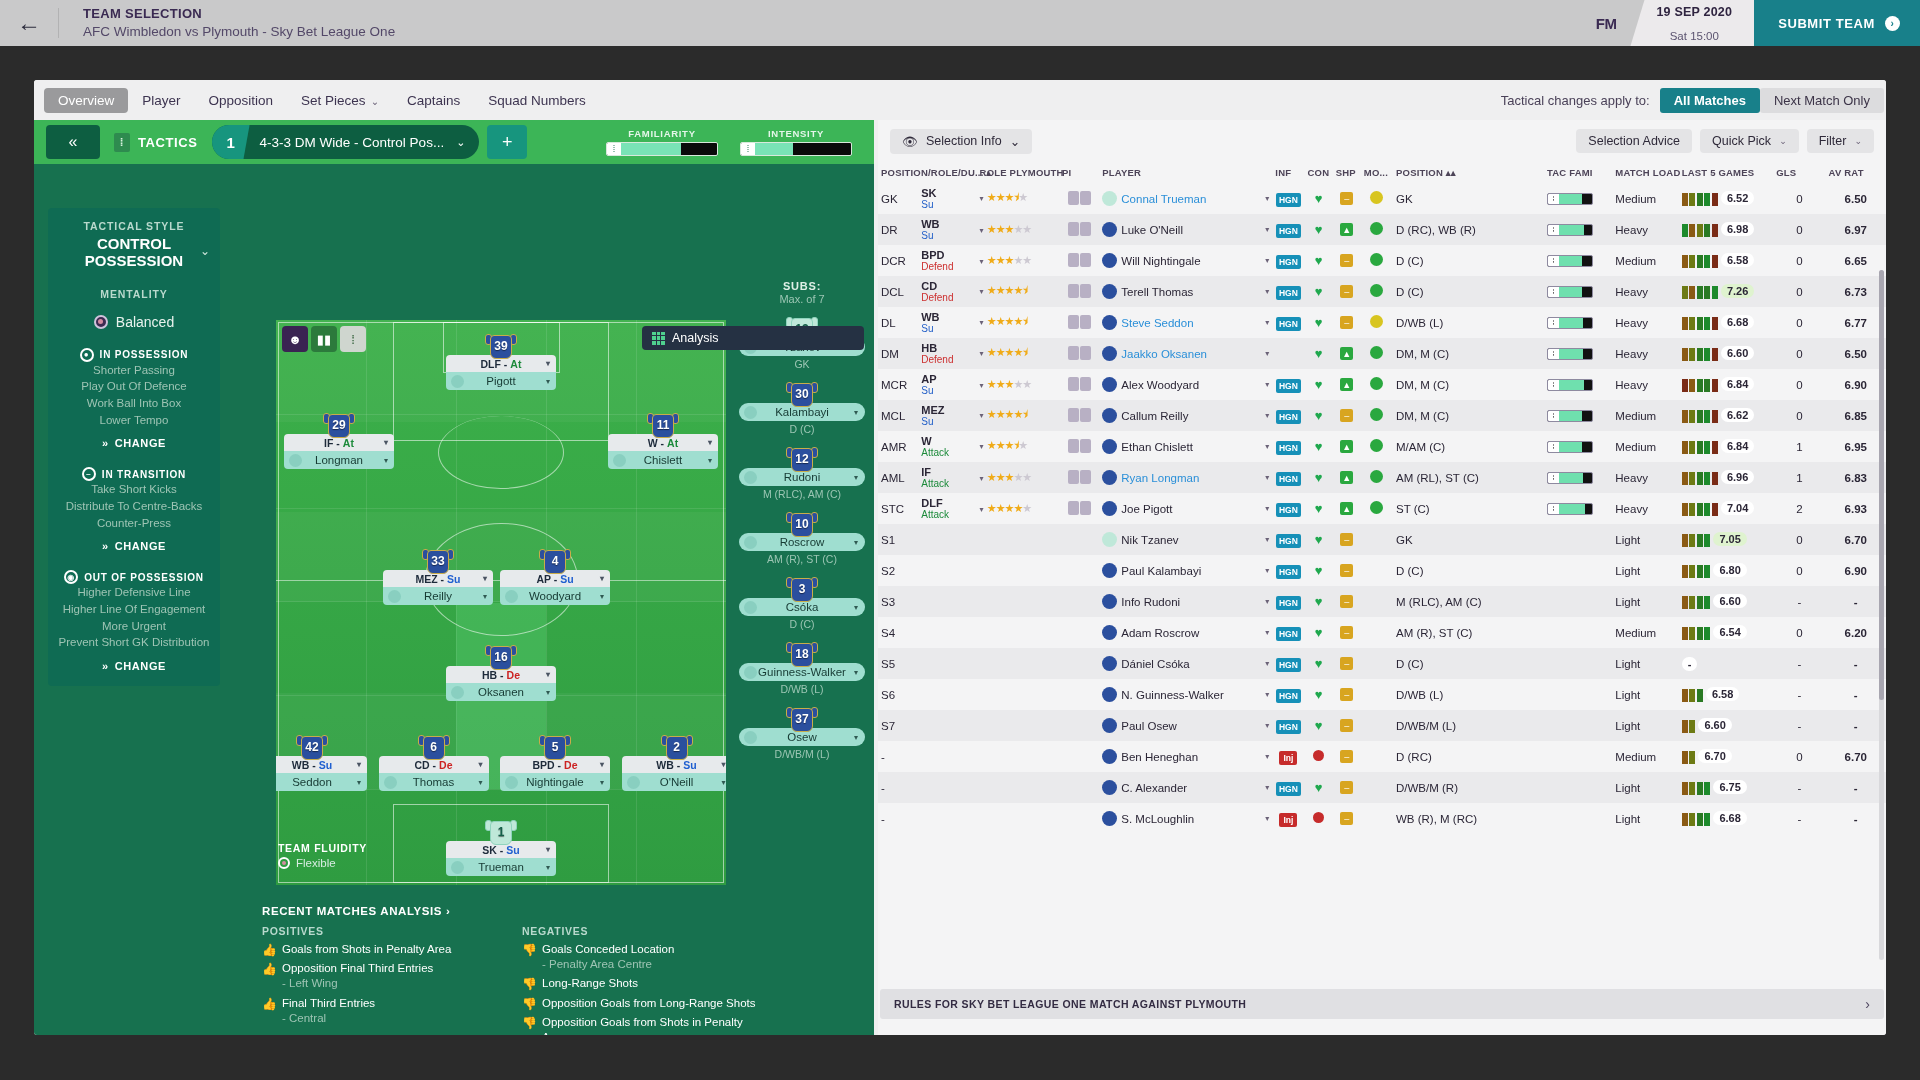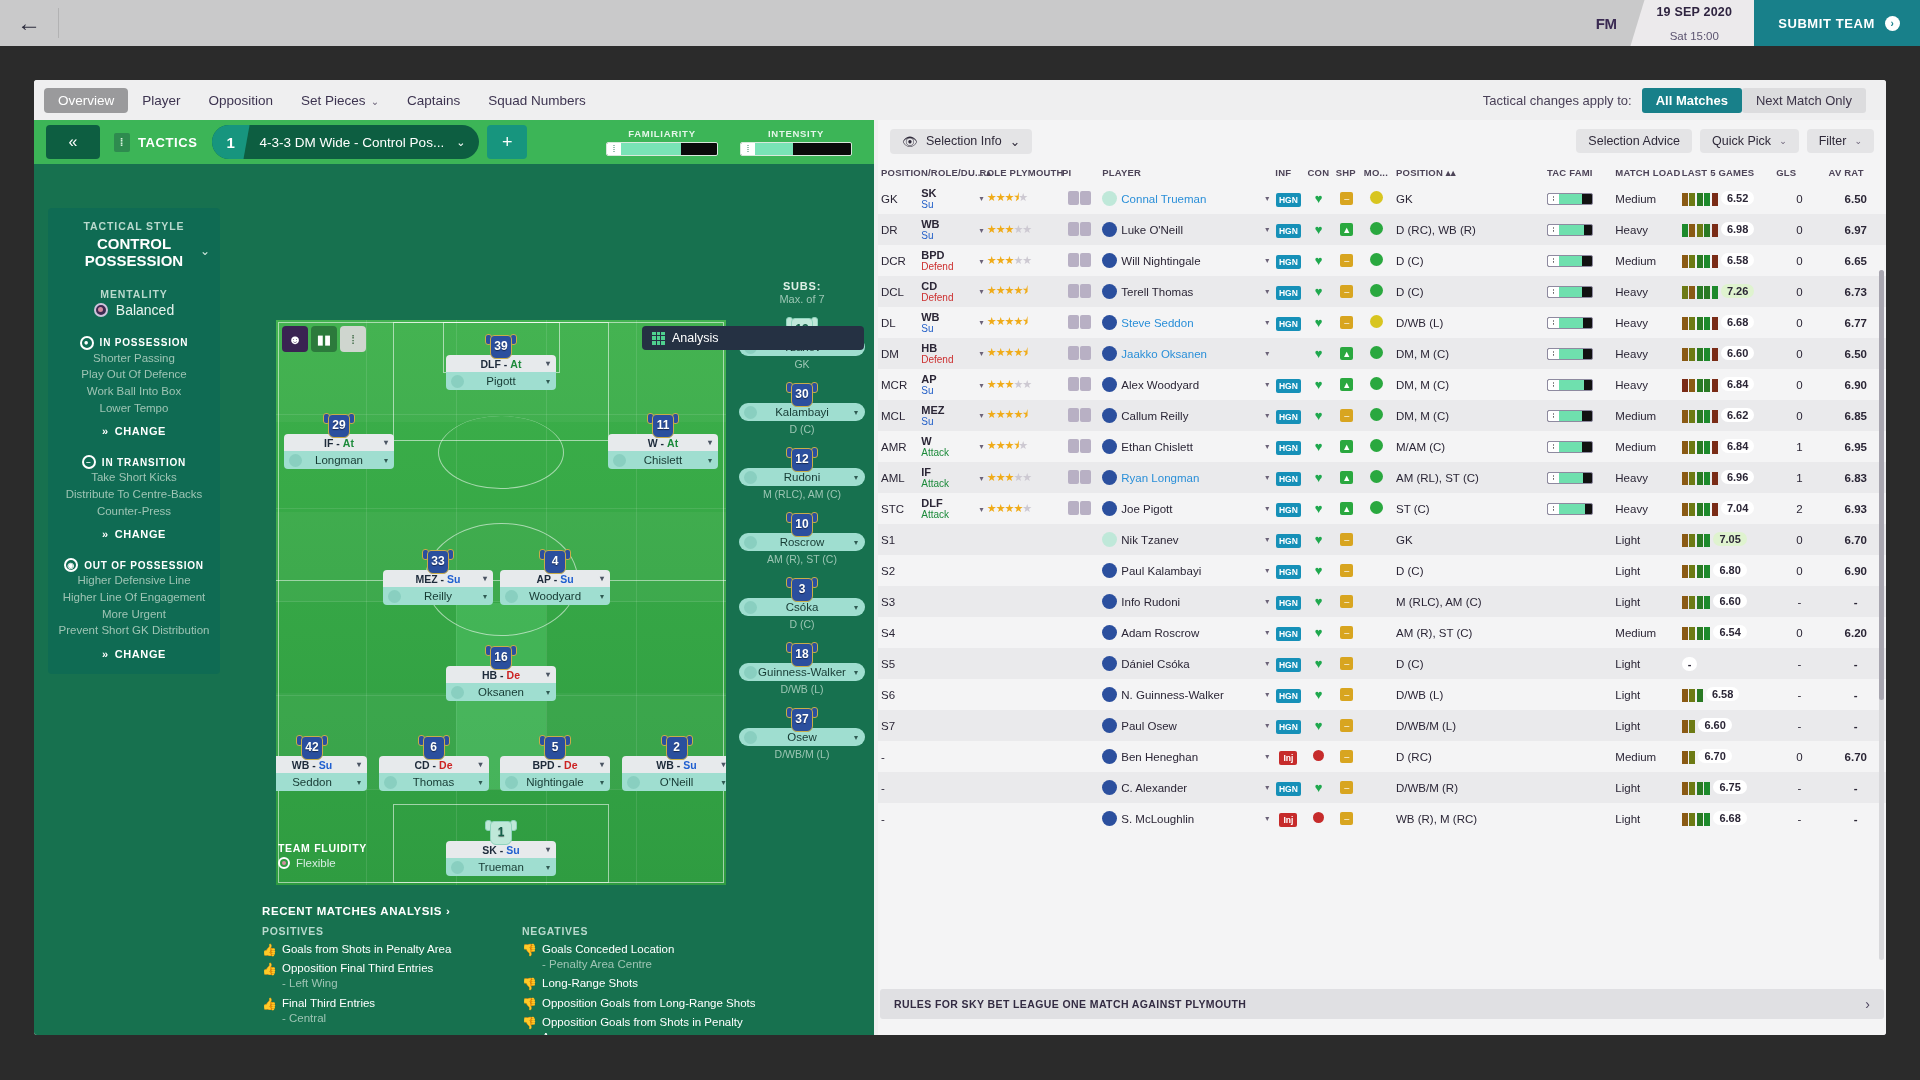--- a/index.html
+++ b/index.html
@@ -23,21 +23,21 @@
   .circ-arrow{width:15px;height:15px;border-radius:50%;background:#fff;color:#18808a;display:flex;align-items:center;justify-content:center;font-size:10px;font-weight:bold;}
 
   
   .workspace{position:absolute;left:34px;top:80px;width:1852px;height:955px;background:#efeff0;border-radius:3px;overflow:hidden;}
 
   
   .tabrow{height:40px;background:#efeff0;display:flex;align-items:center;padding-left:10px;position:relative;}
   .tab{padding:5px 14px;font-size:13.5px;color:#3d3450;cursor:pointer;border-radius:4px;}
   .tab.active{background:#9a9a9c;color:#fff;}
   .tab .chev{font-size:10px;margin-left:5px;color:#6b6278;}
-  .tacchanges{margin-left:auto;display:flex;align-items:center;gap:0;padding-right:20px;}
+  .tacchanges{margin-left:auto;display:flex;align-items:center;gap:0;padding-right:2px;}
   .tacchanges .lbl{font-size:13px;color:#4a4158;margin-right:10px;}
   .seg{padding:5px 14px;font-size:13px;border-radius:3px;cursor:pointer;}
   .seg.on{background:#18808a;color:#fff;font-weight:bold;}
   .seg.off{background:#dcdcde;color:#3c3448;}
 
   
   .leftpanel{position:absolute;left:0;top:40px;width:840px;height:915px;background:#17714f;}
   .tacticsbar{height:44px;background:#3cb557;display:flex;align-items:center;padding:0 12px;gap:0;}
   .collapse{width:54px;height:34px;background:#0d5e41;border-radius:4px;display:flex;align-items:center;justify-content:center;font-size:16px;cursor:pointer;}
   .tac-label{display:flex;align-items:center;gap:8px;margin-left:14px;font-size:13px;font-weight:bold;letter-spacing:.6px;color:#fff;}
@@ -56,21 +56,21 @@
 
   
   .stylecol{position:absolute;left:14px;top:88px;width:172px;background:#0f6b53;border-radius:4px;padding:12px 6px 14px;text-align:center;}
   .s-lbl{font-size:10.5px;font-weight:bold;letter-spacing:.9px;color:#b9d9cd;}
   .s-big{font-size:15px;font-weight:bold;margin-top:3px;line-height:1.15;}
   .s-chev{position:absolute;right:10px;top:36px;font-size:12px;color:#cfe6dc;}
   .s-sec{margin-top:18px;}
   .s-hd{font-size:10px;font-weight:bold;letter-spacing:.8px;display:flex;align-items:center;justify-content:center;gap:6px;}
   .s-circ{width:14px;height:14px;border-radius:50%;border:2px solid #fff;display:flex;align-items:center;justify-content:center;font-size:8px;}
   .s-item{font-size:11.5px;color:#9ec4b4;line-height:1.45;}
-  .mentrow{display:flex;align-items:center;justify-content:center;gap:8px;margin-top:2px;position:relative;}
+  .mentrow{display:flex;align-items:center;justify-content:center;gap:8px;margin-top:14px;position:relative;}
   .mentdot{width:14px;height:14px;border-radius:50%;background:#3d2b52;border:2px solid #cfc3dc;display:flex;align-items:center;justify-content:center;}
   .mentdot i{width:5px;height:5px;border-radius:50%;background:#d38ca0;display:block;}
   .ment-val{font-size:14px;color:#e9f3ee;}
   .chg{margin-top:9px;font-size:11px;font-weight:bold;letter-spacing:.6px;display:flex;align-items:center;justify-content:center;gap:6px;cursor:pointer;}
 
   
   .formation-hd{position:absolute;left:230px;top:152px;width:400px;text-align:center;}
   .formation-hd .f1{font-size:10.5px;font-weight:bold;letter-spacing:1px;color:#a9cfbf;}
   .formation-hd .f2{font-size:14px;font-weight:bold;margin-top:2px;}
   .formation-hd .f2 .chev{font-size:11px;margin-left:6px;font-weight:normal;}
@@ -181,20 +181,24 @@
   .rules .a{margin-left:auto;font-size:14px;color:#4f4760;}
   .scrollbar{position:absolute;right:2px;top:150px;width:5px;height:690px;background:#d8d8db;border-radius:3px;}
   .scrollbar i{position:absolute;top:0;left:0;width:5px;height:430px;background:#a8a6b0;border-radius:3px;display:block;}
 </style>
 </head>
 <body>
 
 <div class="topbar">
   <div class="back-arrow">←</div>
   <div class="topdiv"></div>
+  <div class="top-titles">
+    <div class="top-title">TEAM SELECTION</div>
+    <div class="top-sub">AFC Wimbledon vs Plymouth - Sky Bet League One</div>
+  </div>
   <div class="top-right">
     <div class="fm-logo">FM</div>
     <div class="date-chip">
       <div class="d1">19 SEP 2020</div>
       <div class="d2">Sat 15:00</div>
     </div>
     <div class="submit">
       <span>SUBMIT TEAM</span>
       <span class="circ-arrow">›</span>
     </div>

